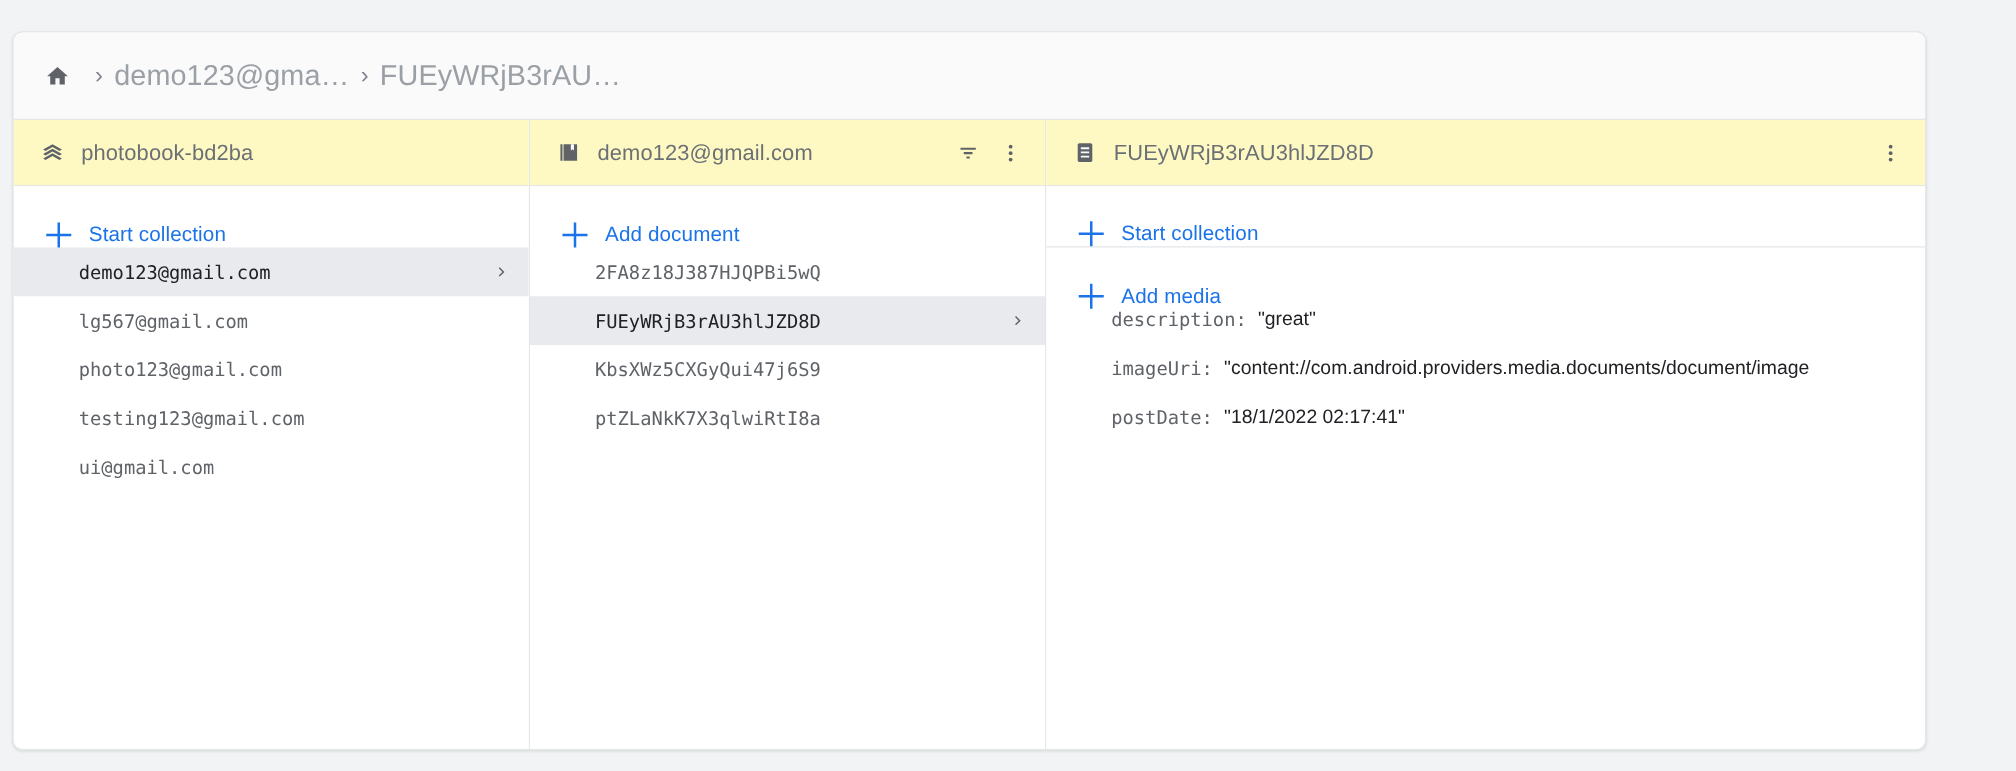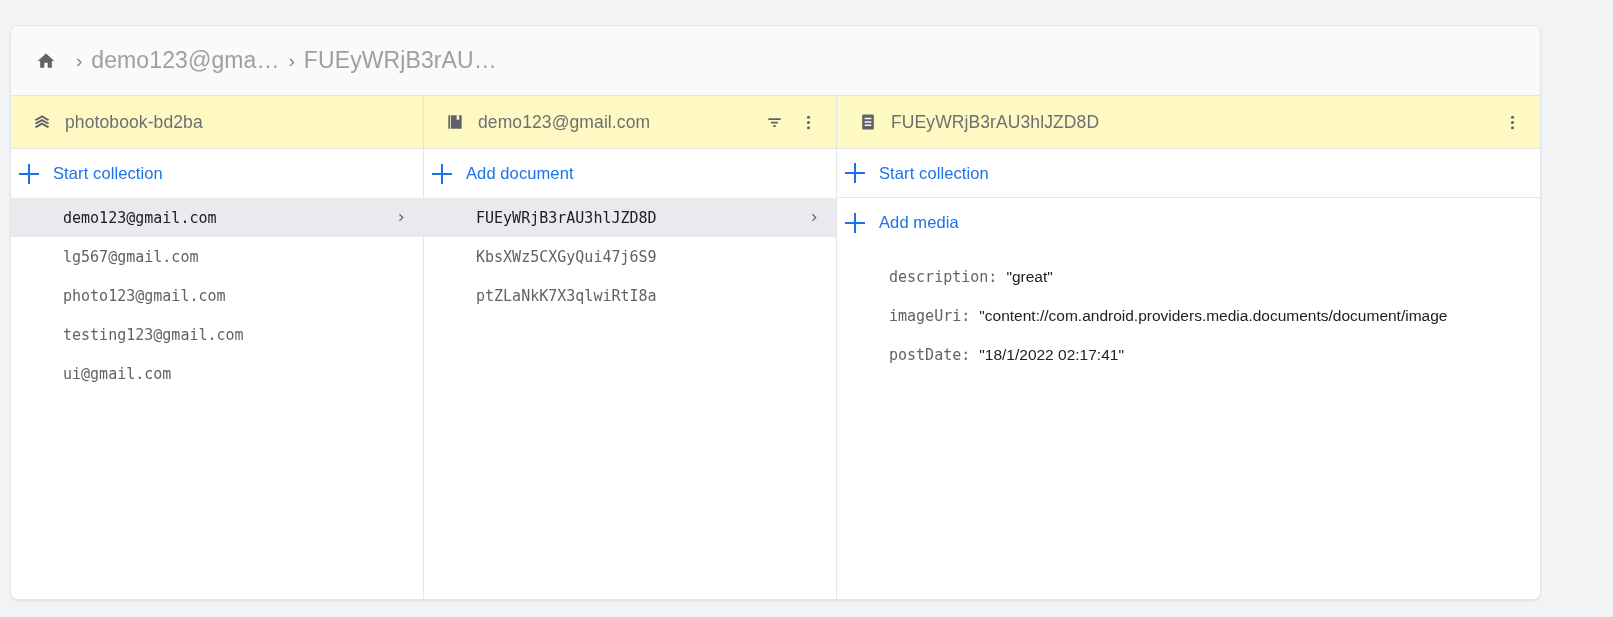--- a/index.html
+++ b/index.html
@@ -120,23 +120,23 @@
   }
 
   .col-body {
     flex: 1;
     overflow: hidden;
     background: #ffffff;
   }
 
   .action-row {
     display: flex;
-    align-items: center;
+    align-items: flex-end;
     height: 49px;
-    padding-left: 8px;
+    padding-left: 26px;
     color: #1a73e8;
     font-size: 16.5px;
     cursor: pointer;
     box-sizing: border-box;
   }
   .action-row.bordered { border-bottom: 1px solid #e4e6e8; }
   .action-row .plus {
     width: 20px;
     height: 20px;
     margin-right: 14px;
@@ -184,21 +184,21 @@
     width: 16px;
     height: 16px;
     display: flex;
     align-items: center;
     justify-content: center;
   }
 
   
   .field-row {
     display: flex;
-    align-items: flex-end;
+    align-items: flex-start;
     height: 39px;
     padding: 0 0 0 52px;
     box-sizing: border-box;
     white-space: nowrap;
     overflow: hidden;
     cursor: pointer;
   }
   .field-key {
     font-family: "DejaVu Sans Mono", monospace;
     font-size: 15px;
@@ -300,20 +300,23 @@
               </svg>
             </span>
           </span>
         </div>
         <div class="col-body">
           <div class="action-row">
             <span class="plus"></span>
             <span class="action-label">Add document</span>
           </div>
 
+          <div class="list-item">
+            <span class="item-label">2FA8z18J387HJQPBi5wQ</span>
+          </div>
           <div class="list-item selected">
             <span class="item-label">FUEyWRjB3rAU3hlJZD8D</span>
             <span class="chev">
               <svg width="15" height="15" viewBox="0 0 24 24" aria-hidden="true">
                   <path fill="#5f6368" d="M9.3 6 8 7.4l4.6 4.6L8 16.6 9.3 18l6-6z"></path>
                 </svg>
             </span>
           </div>
           <div class="list-item">
             <span class="item-label">KbsXWz5CXGyQui47j6S9</span>

